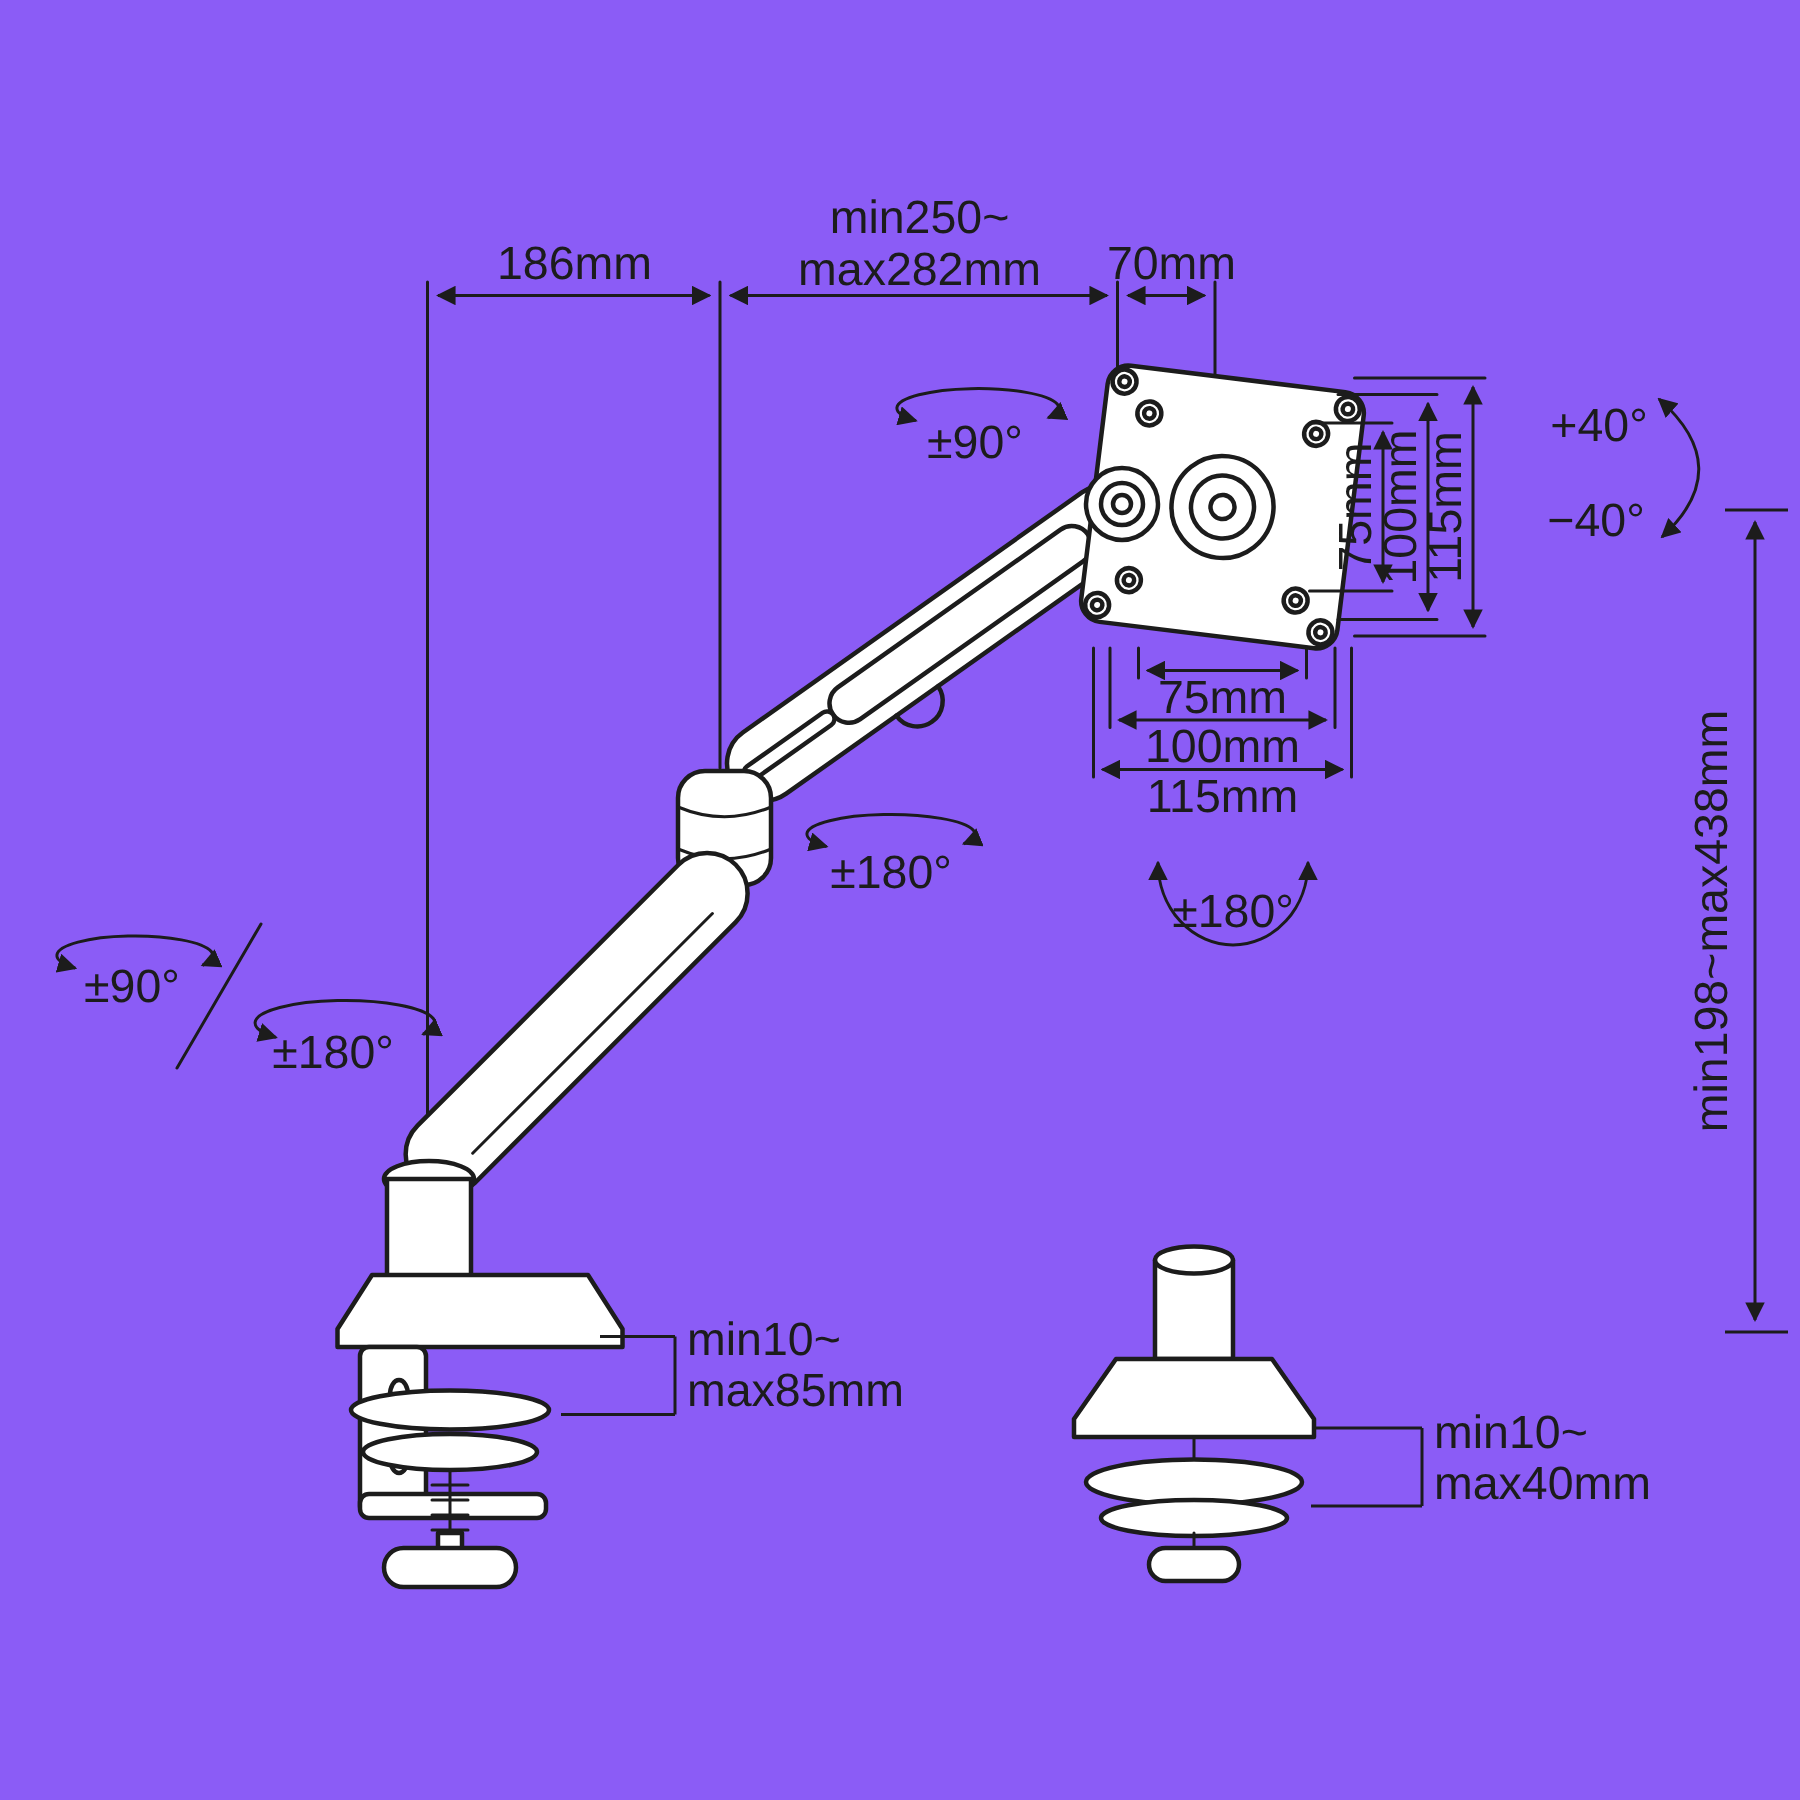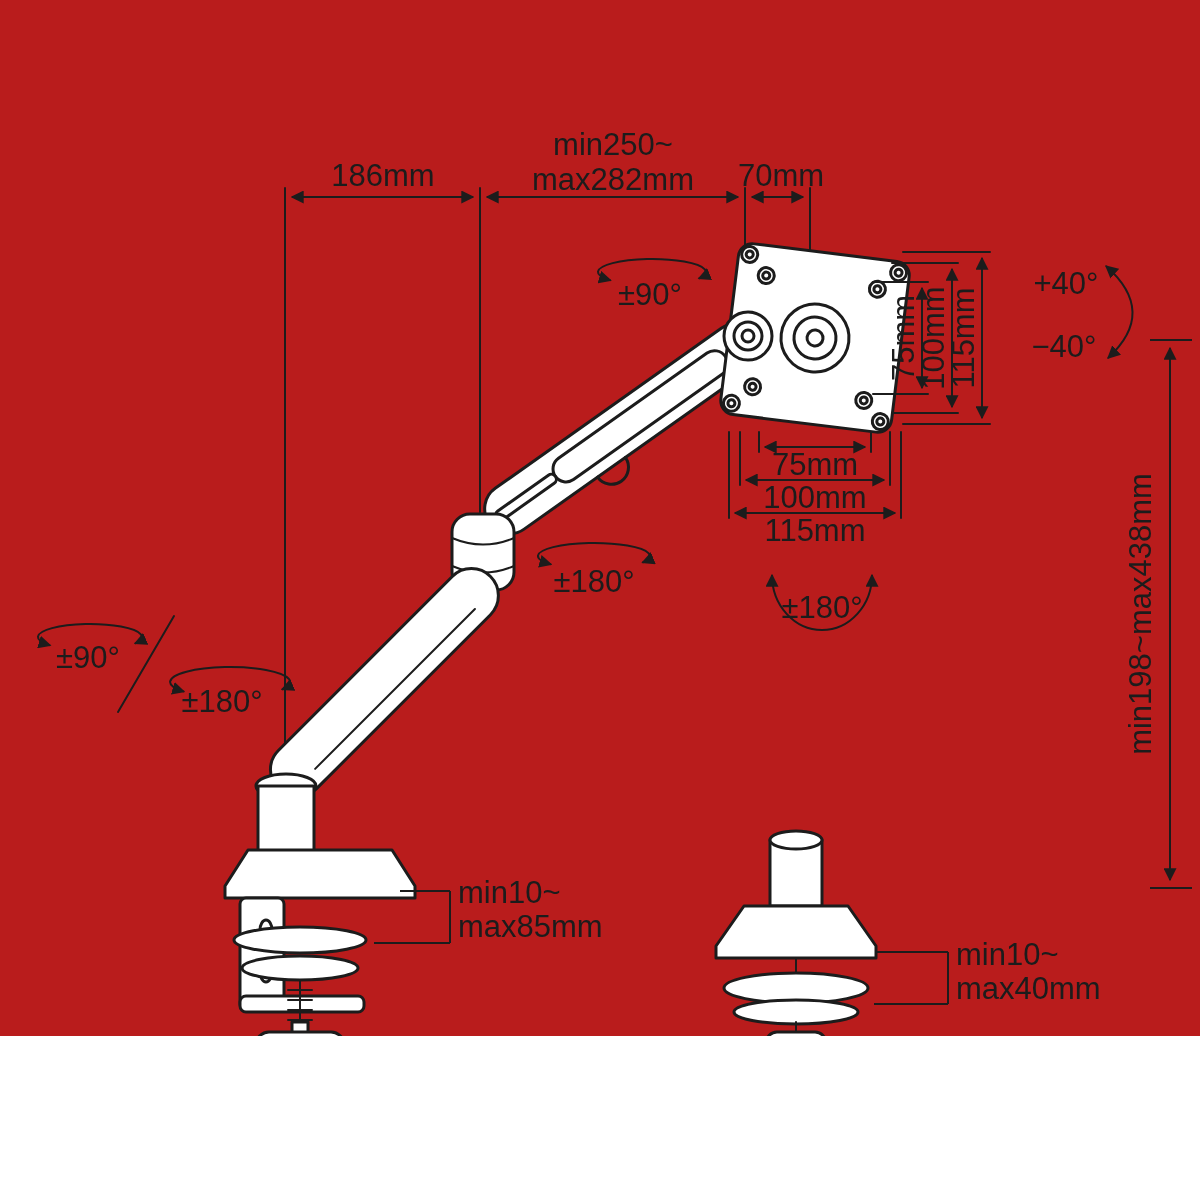--- a/index.html
+++ b/index.html
@@ -1,16 +1,16 @@
 <!DOCTYPE html>
 <html><head>
 <meta charset="utf-8">
 <style>
   html,body{margin:0;padding:0;background:#ffffff;}
-  .stage{width:1200px;height:1036px;background:#b91c1c;position:relative;overflow:hidden;}
+  .stage{width:1200px;height:1200px;background:#8b5cf6;position:relative;overflow:hidden;}
   svg{display:block;}
   .lbl{font-family:"Liberation Sans","DejaVu Sans",sans-serif;font-size:31px;fill:#1c1c1c;font-weight:400;}
   .outline{stroke:#1c1c1c;stroke-width:3;fill:#ffffff;stroke-linejoin:round;stroke-linecap:round;}
   .outline-nf{stroke:#1c1c1c;stroke-width:3;fill:none;stroke-linejoin:round;stroke-linecap:round;}
   .thin{stroke:#1c1c1c;stroke-width:2;fill:none;stroke-linecap:round;}
   .dim{stroke:#1c1c1c;stroke-width:2;fill:none;}
 </style>
 </head>
 <body>
 

